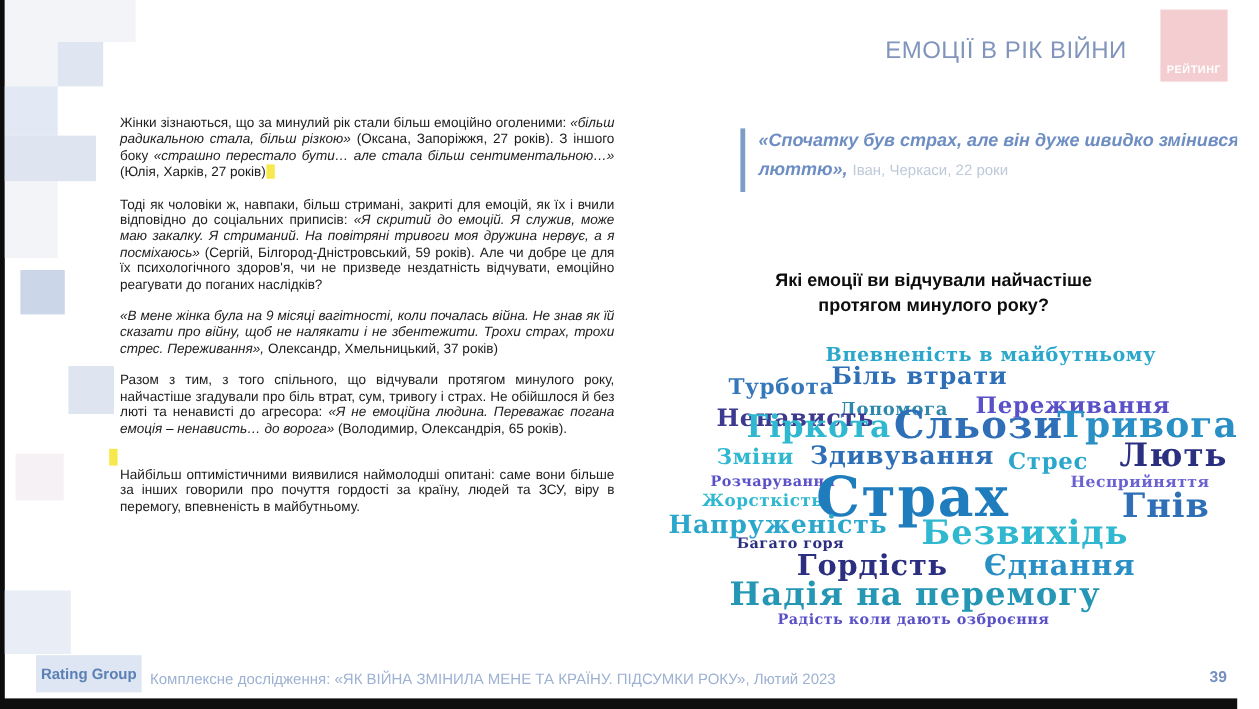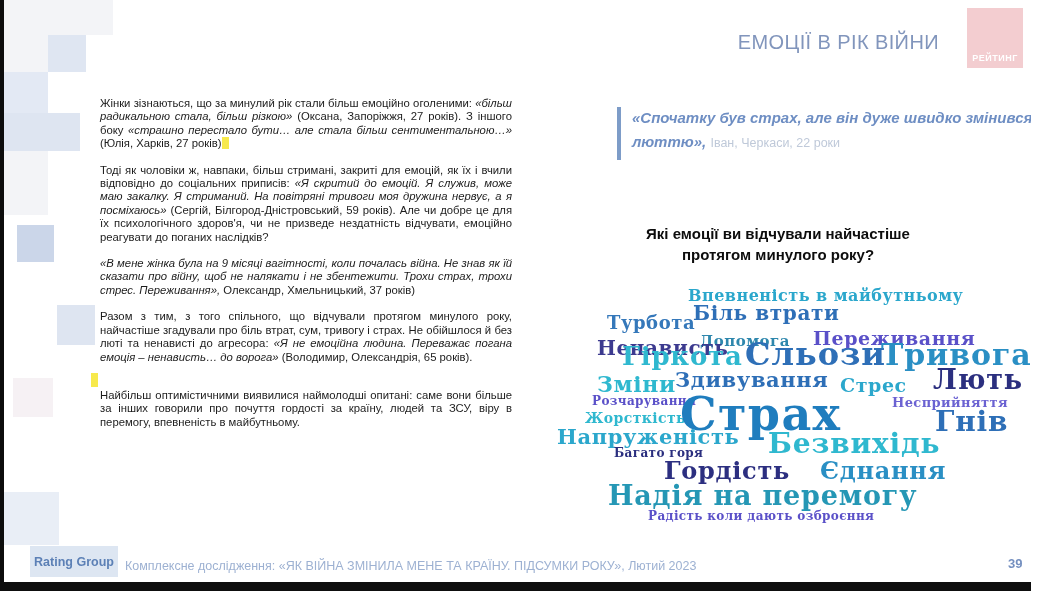--- a/index.html
+++ b/index.html
@@ -82,21 +82,21 @@
   <div class="abs word-cloud">
       <span class="cloud-word" style="left: 148px; top: 5px; font-size: 16px; color: rgb(43, 167, 204);">Впевненість в майбутньому</span>
       <span class="cloud-word" style="left: 153px; top: 20px; font-size: 20px; color: rgb(46, 111, 183);">Біль втрати</span>
       <span class="cloud-word" style="left: 67px; top: 31px; font-size: 18px; color: rgb(53, 120, 186);">Турбота</span>
       <span class="cloud-word" style="left: 160px; top: 51px; font-size: 15px; color: rgb(46, 135, 173);">Допомога</span>
       <span class="cloud-word" style="left: 273px; top: 46px; font-size: 19px; color: rgb(90, 80, 200);">Переживання</span>
       <span class="cloud-word" style="left: 57px; top: 55px; font-size: 20px; color: rgb(60, 58, 143);">Ненависть</span>
       <span class="cloud-word" style="left: 82px; top: 60px; font-size: 26px; color: rgb(47, 184, 207);">Гіркота</span>
       <span class="cloud-word" style="left: 205px; top: 55px; font-size: 32px; color: rgb(46, 111, 183);">Сльози</span>
       <span class="cloud-word" style="left: 341px; top: 57px; font-size: 30px; color: rgb(42, 143, 196);">Тривога</span>
-      <span class="cloud-word" style="left: 57px; top: 90px; font-size: 22px; color: rgb(47, 184, 207);">Зміни</span>
+      <span class="cloud-word" style="left: 57px; top: 90px; font-size: 18px; color: rgb(47, 184, 207);">Зміни</span>
       <span class="cloud-word" style="left: 135px; top: 86px; font-size: 21px; color: rgb(46, 111, 183);">Здивування</span>
       <span class="cloud-word" style="left: 300px; top: 93px; font-size: 19px; color: rgb(43, 167, 204);">Стрес</span>
       <span class="cloud-word" style="left: 393px; top: 83px; font-size: 27px; color: rgb(43, 47, 127);">Лють</span>
       <span class="cloud-word" style="left: 52px; top: 112px; font-size: 12px; color: rgb(90, 80, 200);">Розчарування</span>
       <span class="cloud-word" style="left: 45px; top: 128px; font-size: 14px; color: rgb(47, 184, 207);">Жорсткість</span>
       <span class="cloud-word" style="left: 140px; top: 108px; font-size: 46px; color: rgb(31, 125, 190);">Страх</span>
       <span class="cloud-word" style="left: 352px; top: 113px; font-size: 13px; color: rgb(107, 98, 210);">Несприйняття</span>
       <span class="cloud-word" style="left: 395px; top: 125px; font-size: 28px; color: rgb(46, 111, 183);">Гнів</span>
       <span class="cloud-word" style="left: 17px; top: 143px; font-size: 21px; color: rgb(43, 167, 204);">Напруженість</span>
       <span class="cloud-word" style="left: 228px; top: 147px; font-size: 28px; color: rgb(47, 184, 207);">Безвихідь</span>

